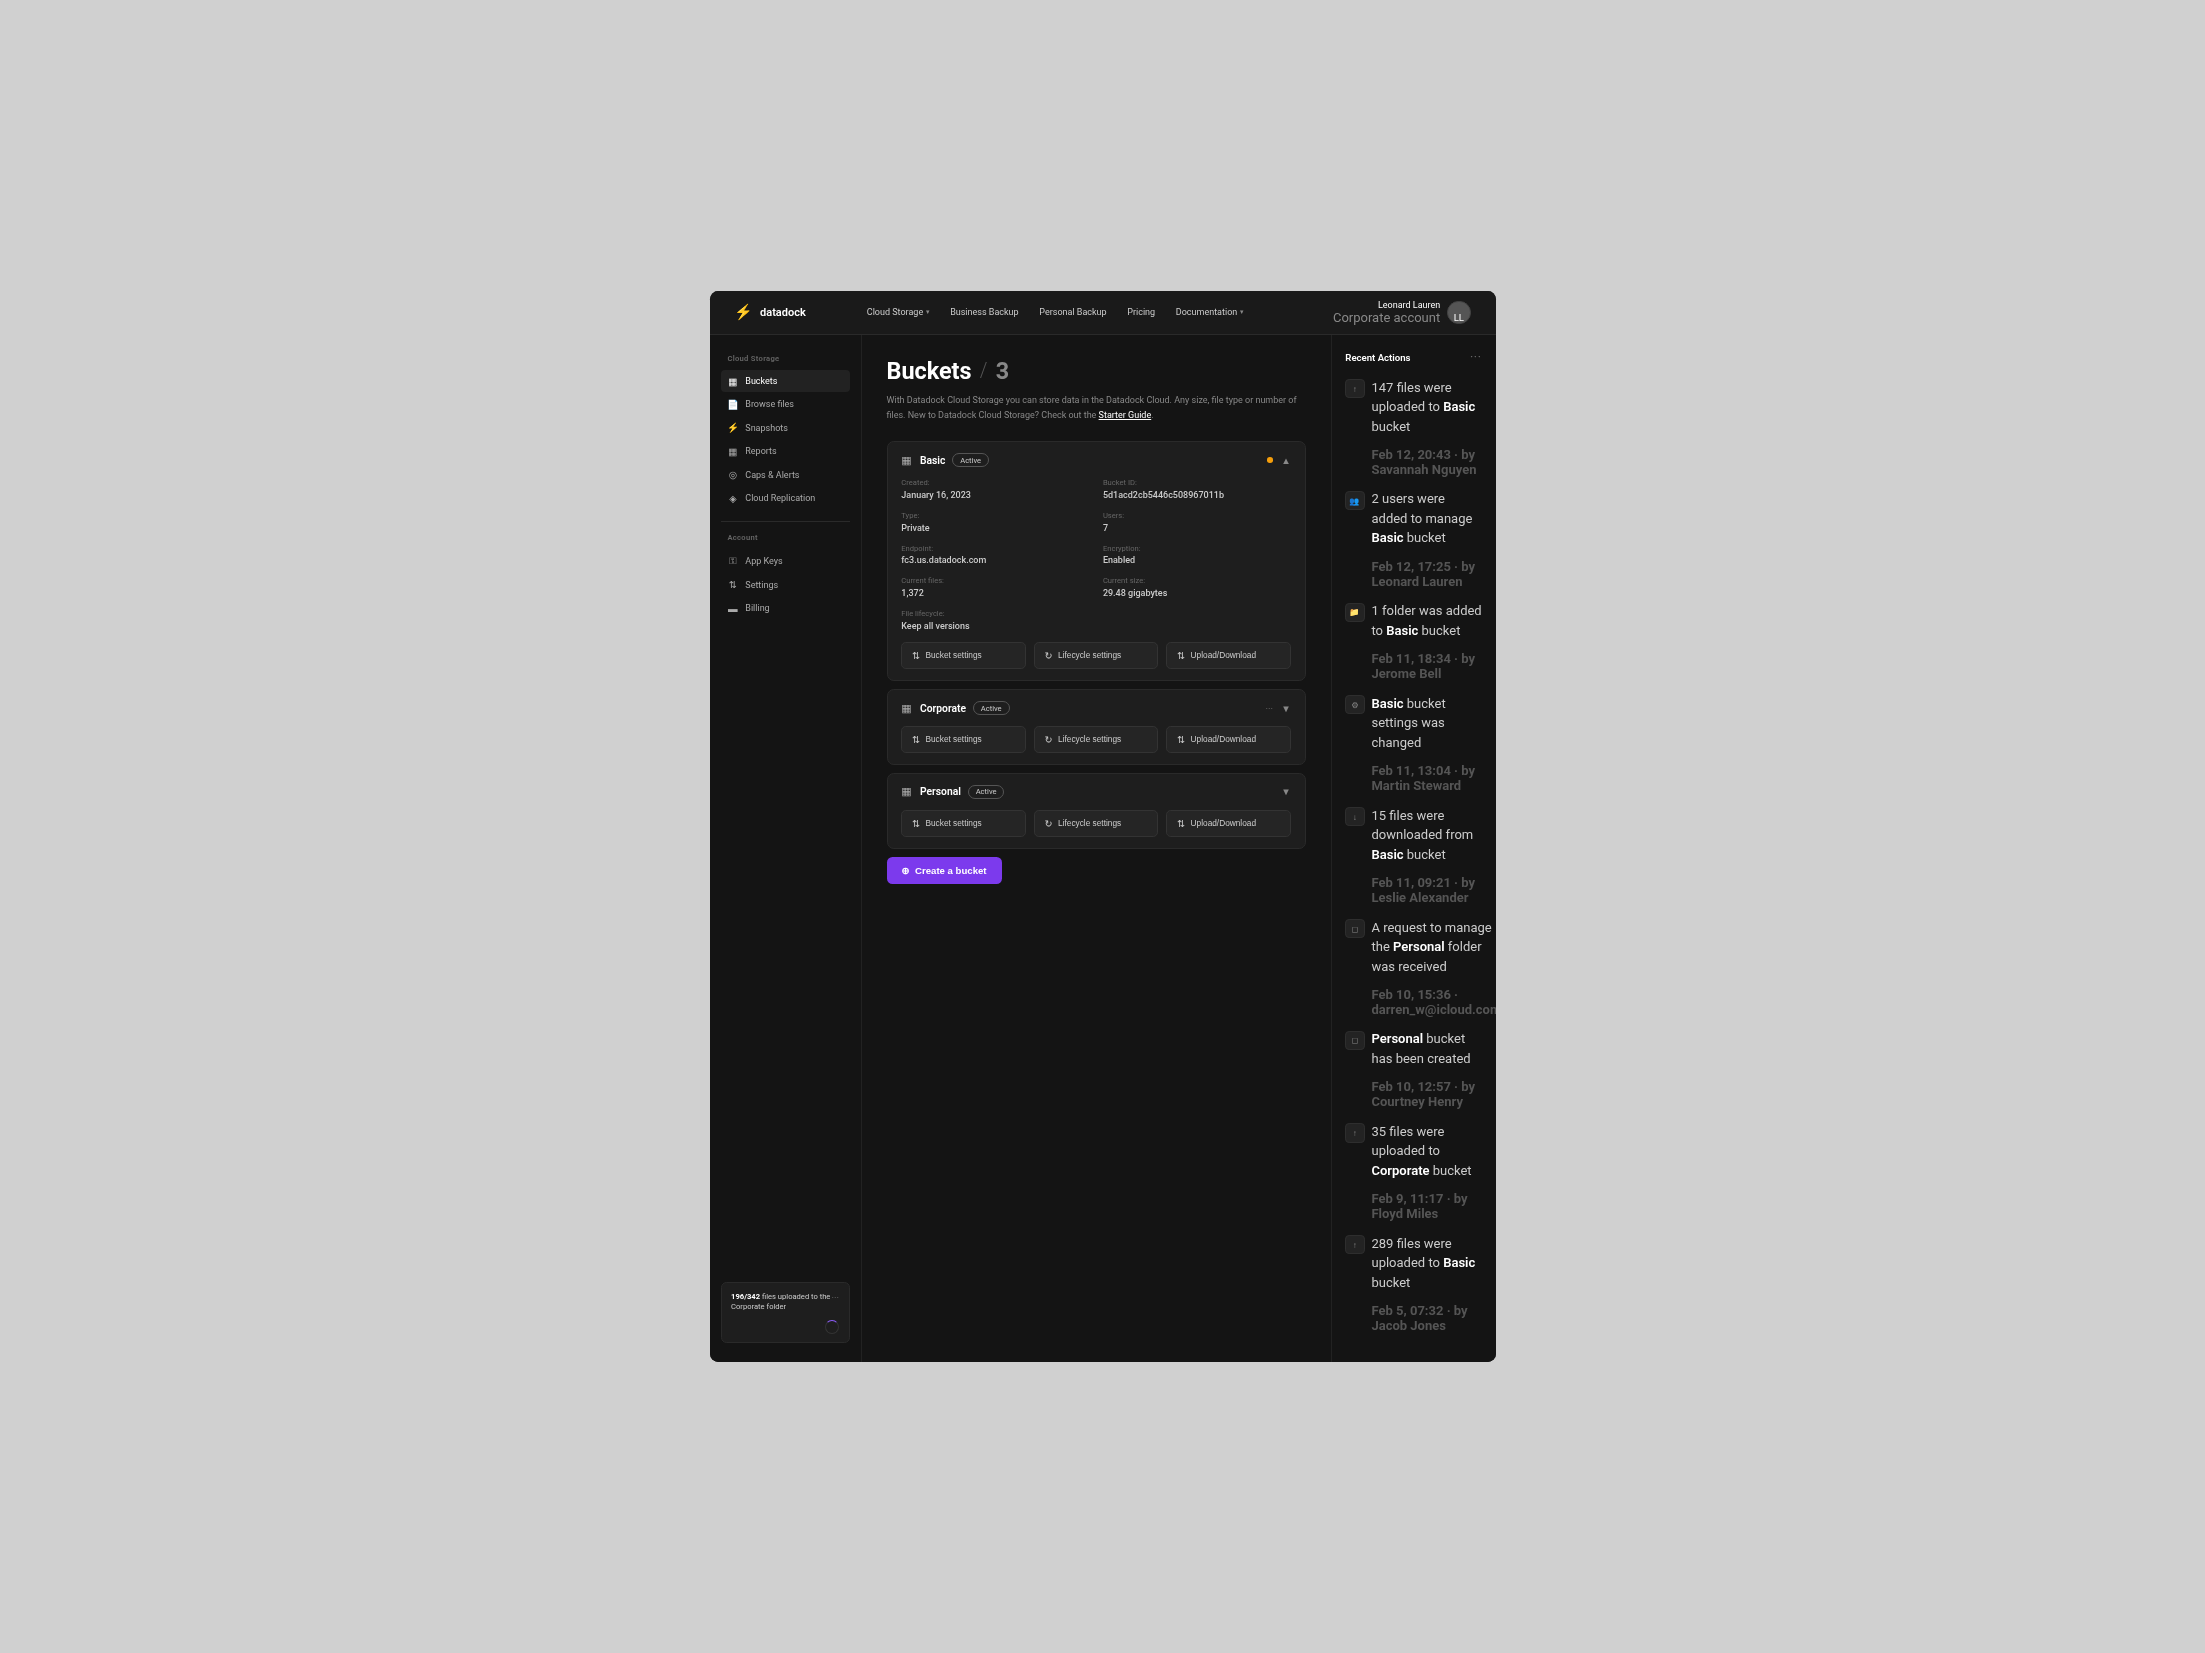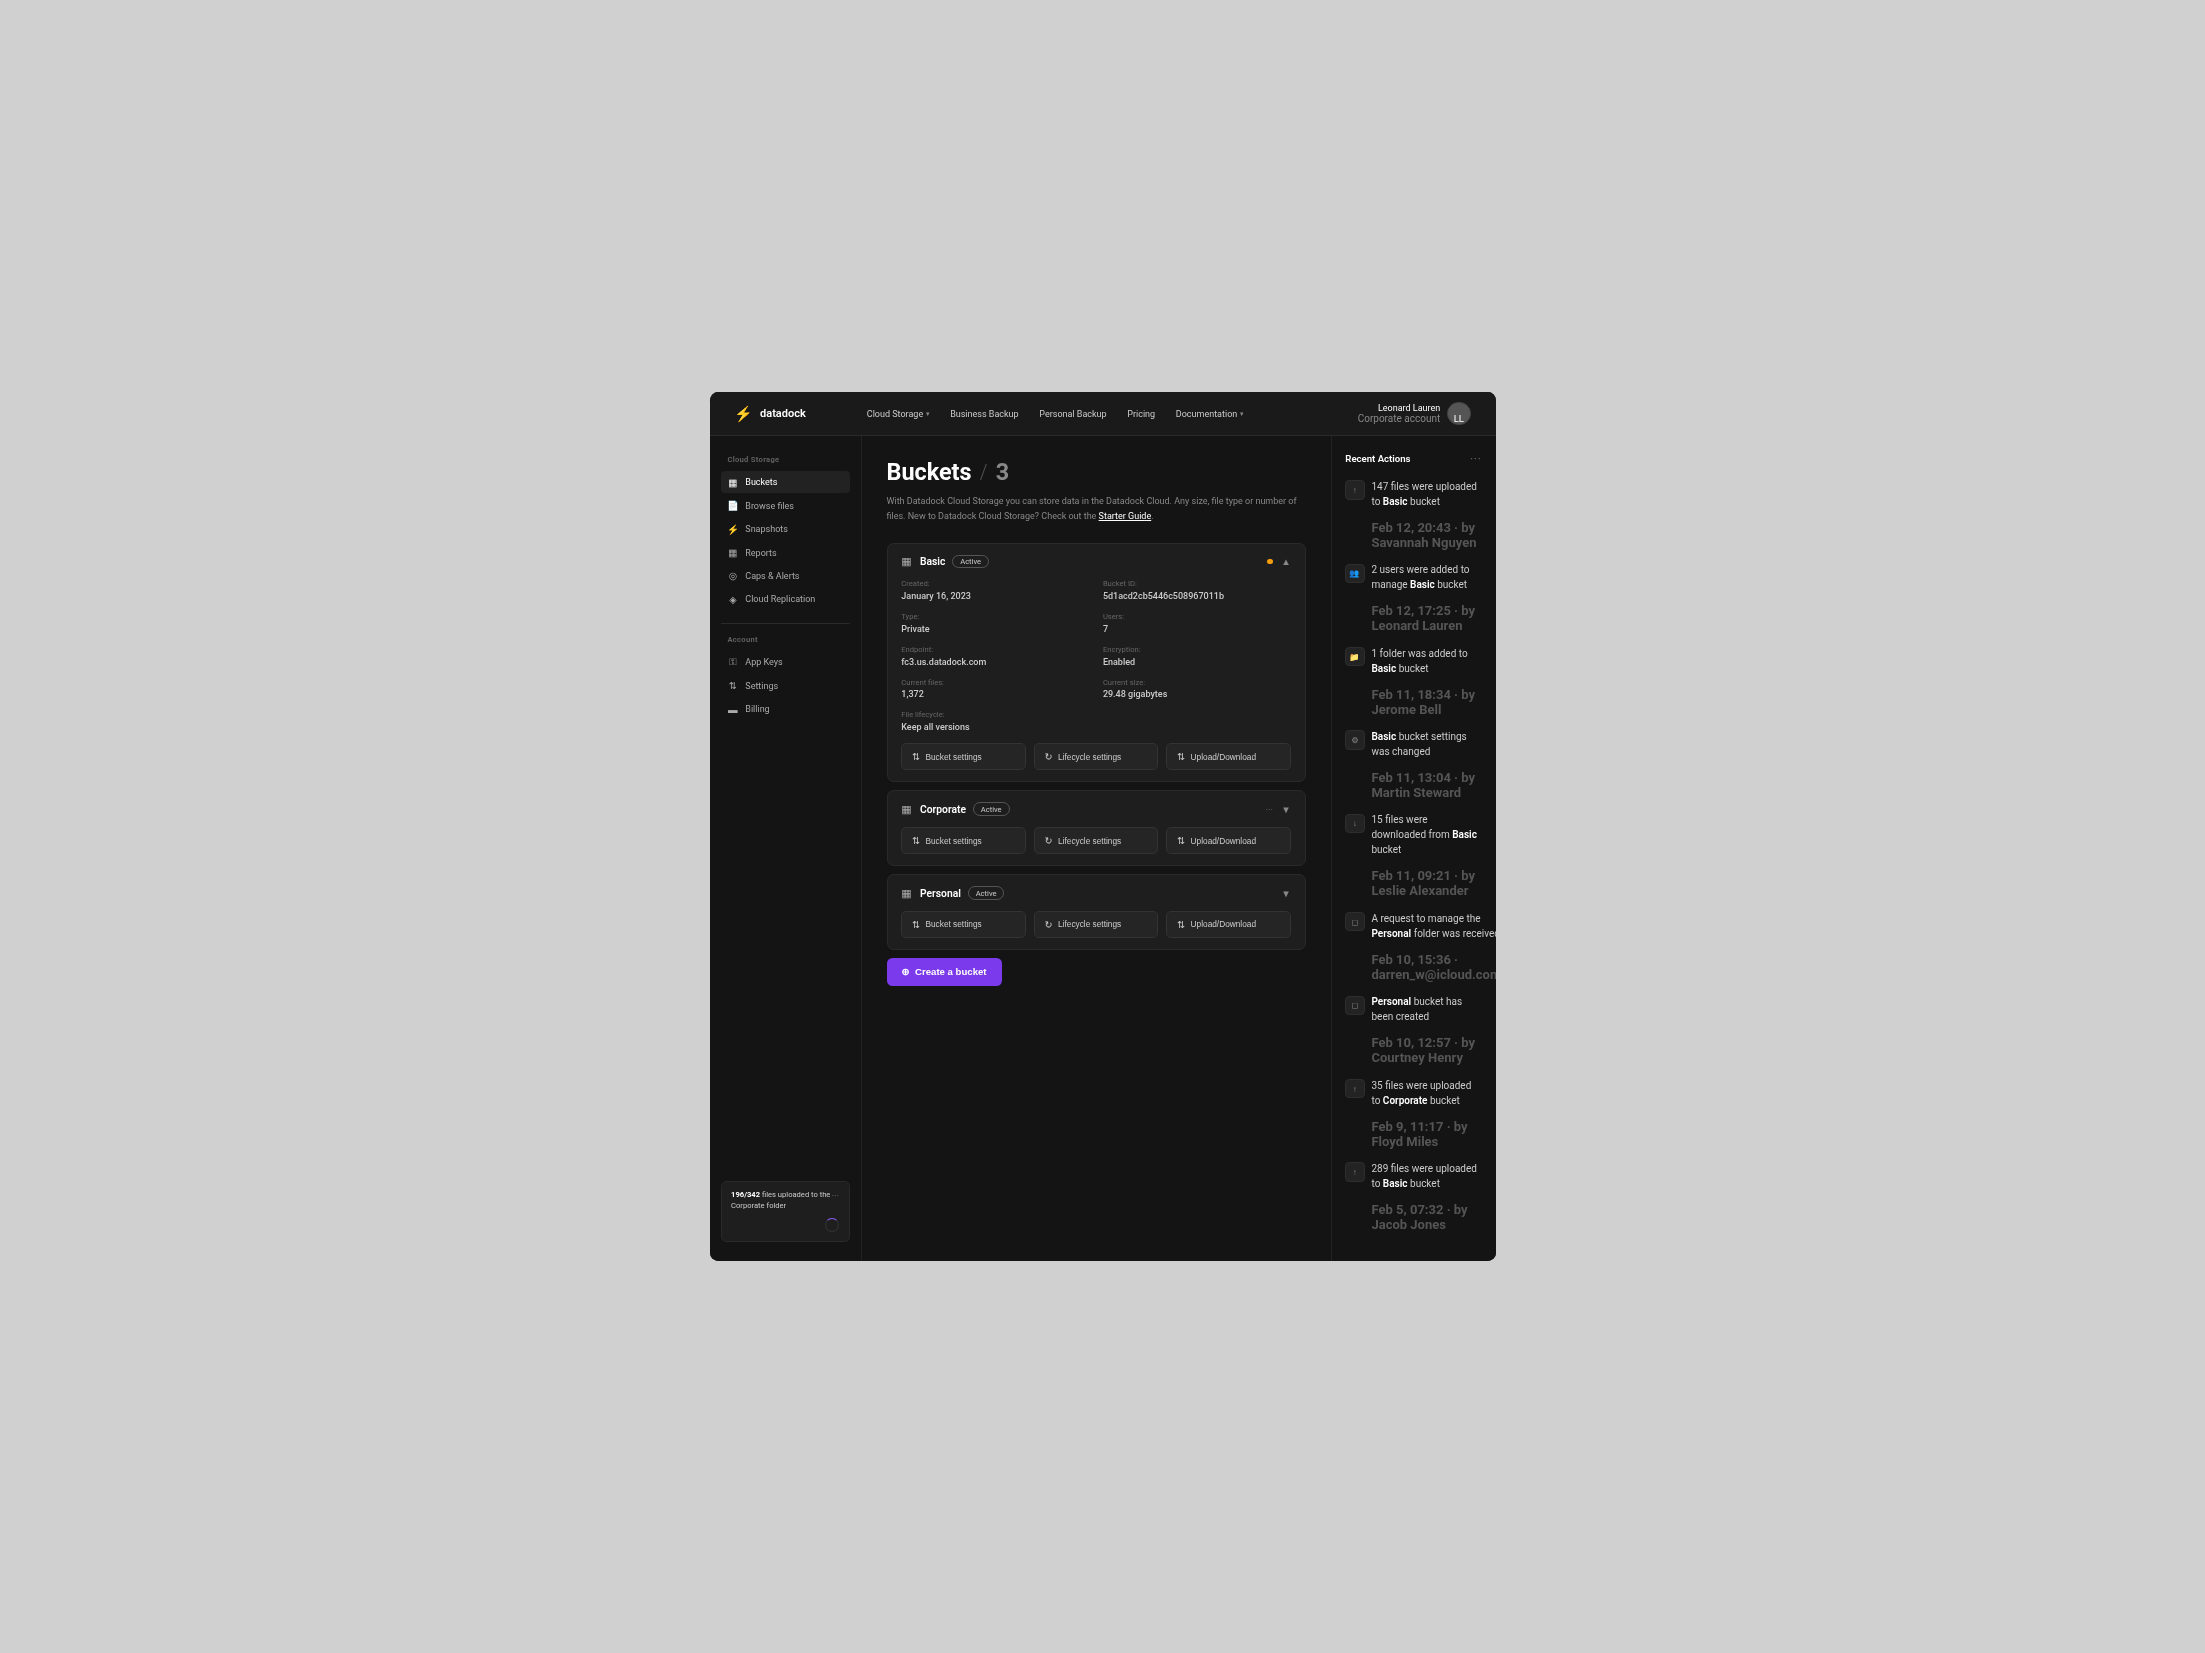--- a/index.html
+++ b/index.html
@@ -66,21 +66,21 @@
     }
     .nav-item .chevron { font-size: 6.9px; color: #888; }
     .user-area {
       display: flex;
       align-items: center;
       gap: 6.9px;
       margin-left: auto;
     }
     .user-info { text-align: right; }
     .user-name { color: #fff; font-size: 9px; font-weight: 400; }
-    .user-role { color: #888; font-size: 10px; }
+    .user-role { color: #888; font-size: 13px; }
     .avatar {
       width: 23.4px;
       height: 23.4px;
       border-radius: 50%;
       background: #555;
       overflow: hidden;
       display: flex;
       align-items: flex-end;
       justify-content: center;
       font-size: 9.6px;
@@ -283,21 +283,21 @@
       border: 0.7px solid #2e2e2e;
       display: flex;
       align-items: center;
       justify-content: center;
       font-size: 8.3px;
       color: #888;
       flex-shrink: 0;
       margin-top: 1.4px;
     }
     .action-item-content {}
-    .action-item-text { color: #ccc; font-size: 10px; line-height: 1.5; }
+    .action-item-text { color: #ccc; font-size: 13px; line-height: 1.5; }
     .action-item-text strong { color: #fff; font-weight: 600; }
     .action-item-meta { color: #555; font-size: 13px; margin-top: 11px; font-weight: bold; }
   </style>
 </head>
 <body>
 
 <div class="app-window">
 
   <header class="header">
     <div class="logo-area">

